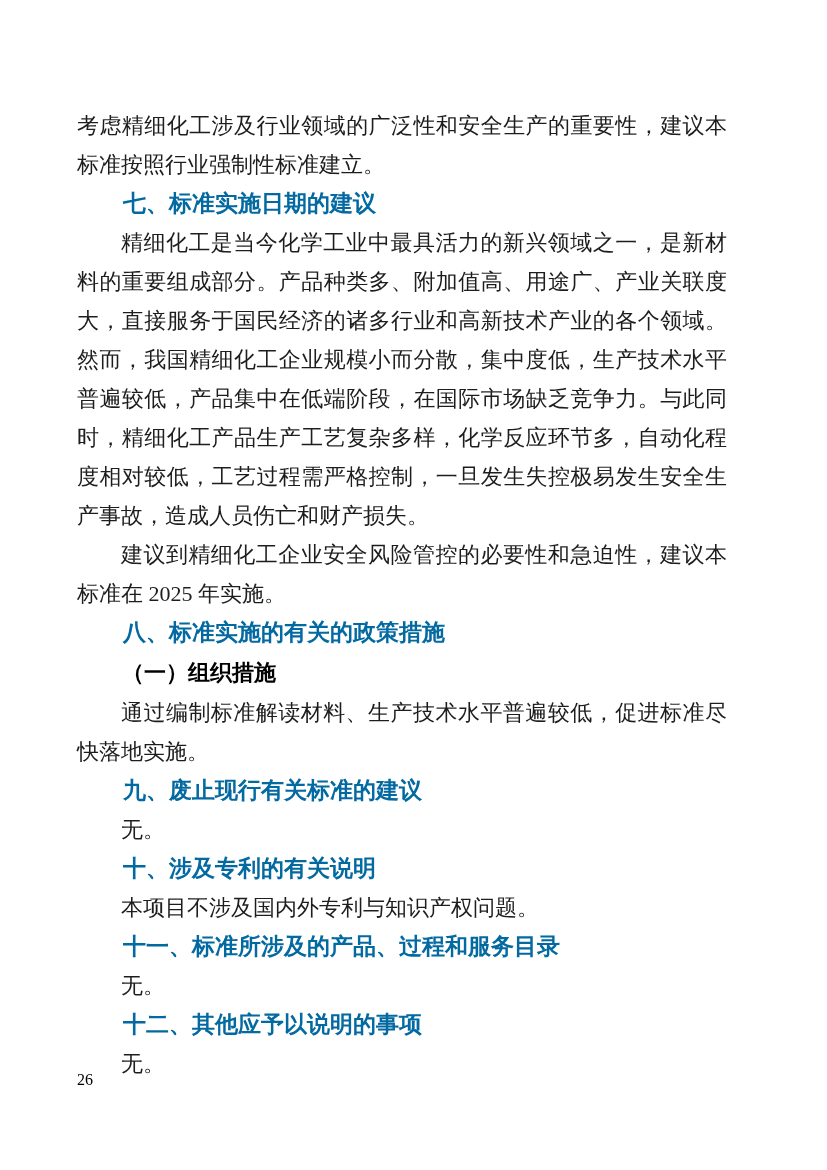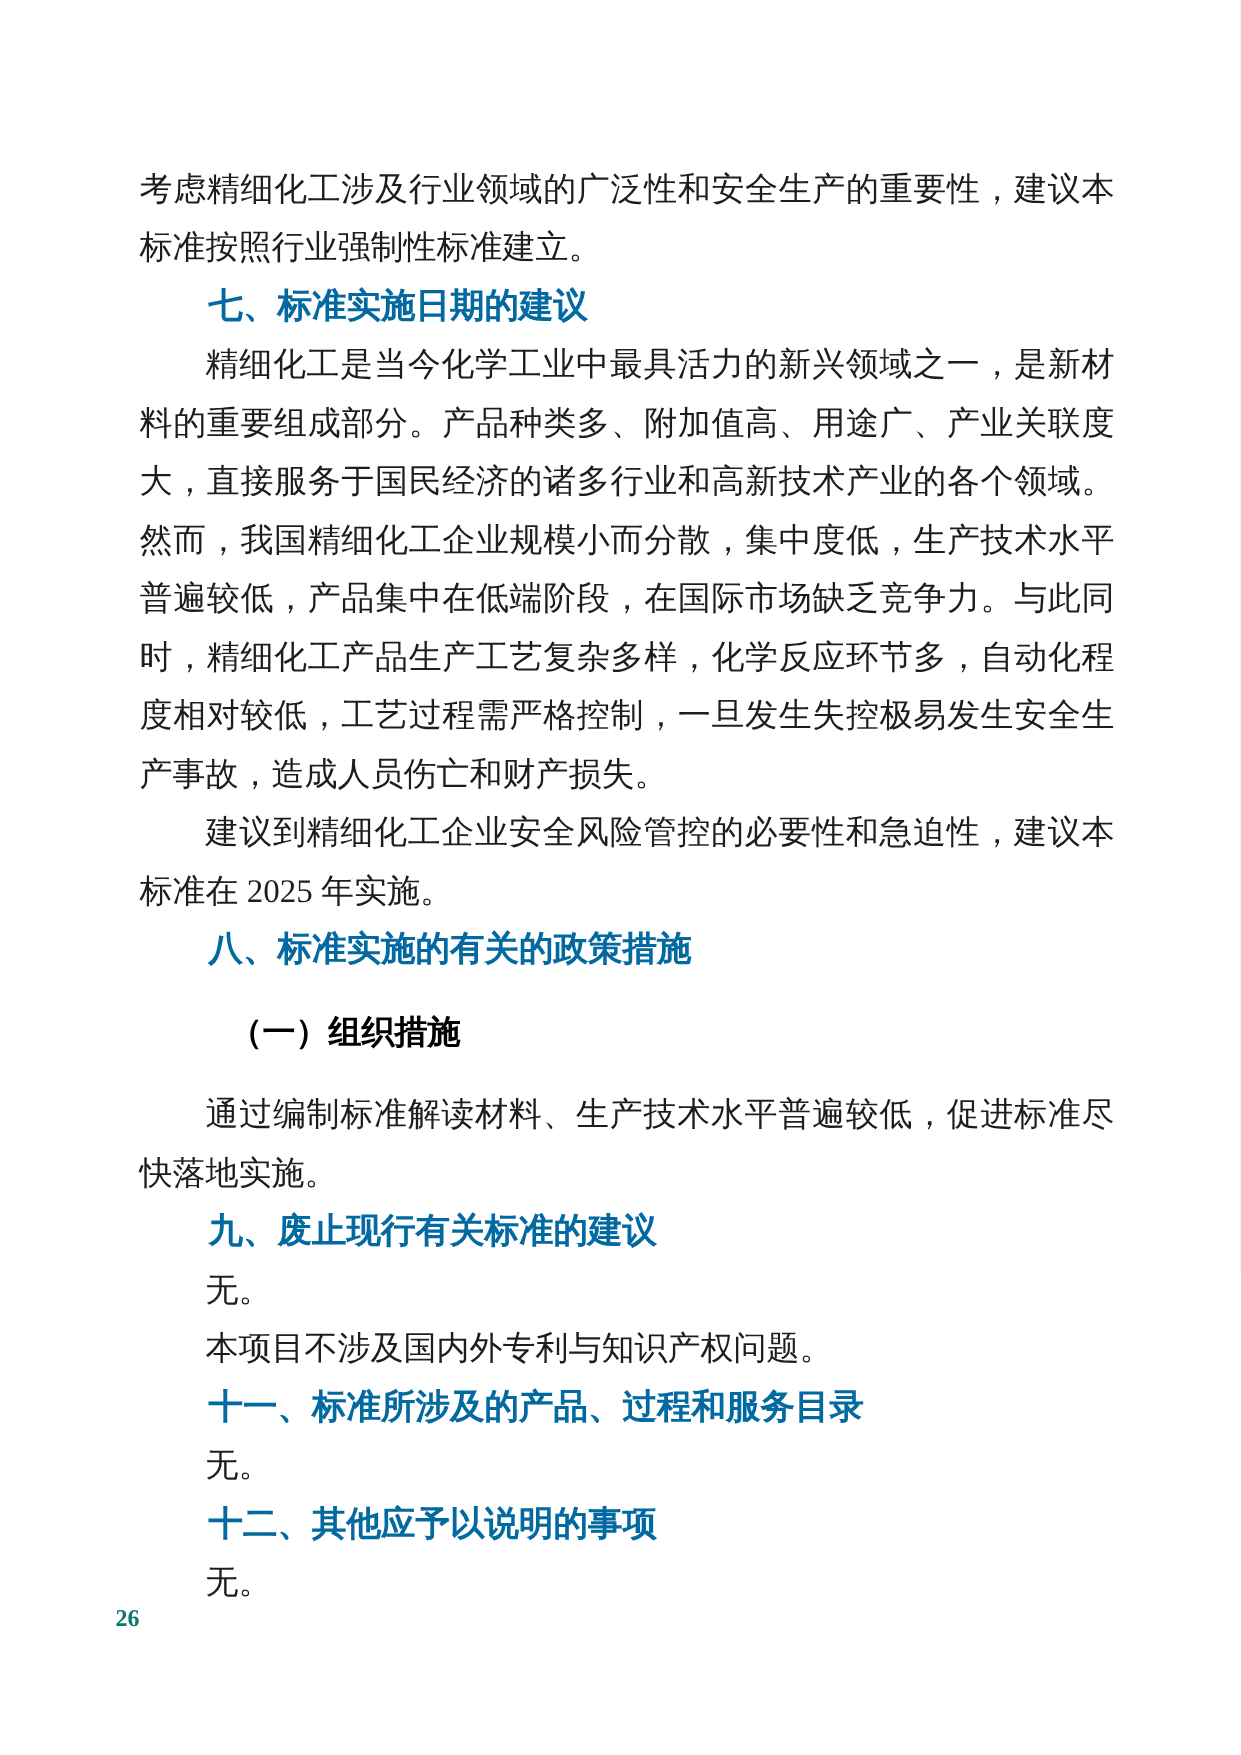--- a/index.html
+++ b/index.html
@@ -8,21 +8,21 @@
     width: 827px;
     height: 1170px;
     margin: 0 auto;
     background: #ffffff;
     overflow: hidden;
     font-family: "Liberation Serif", "DejaVu Serif", serif;
     color: #1d1d1d;
   }
   .content {
     position: absolute;
-    left: 93px;
+    left: 77px;
     top: 106px;
     width: 650px;
   }
   .para {
     margin: 0;
     font-size: 22px;
     line-height: 39px;
     text-align: justify;
     text-justify: inter-character;
     text-indent: 2em;
@@ -32,37 +32,36 @@
   .heading {
     margin: 0;
     font-size: 23px;
     line-height: 39px;
     font-weight: 700;
     font-family: "Liberation Sans", "DejaVu Sans", sans-serif;
     text-indent: 2em;
     color: #0369a1;
   }
   .subheading {
-    margin: 16px;
+    margin: 1px;
     font-size: 22px;
     line-height: 39px;
     font-weight: 700;
     font-family: "Liberation Serif", "DejaVu Serif", serif;
     text-indent: 2em;
     color: #000000;
   }
   .page-number {
     position: absolute;
     left: 77px;
     top: 1070px;
     font-size: 16px;
     line-height: 20px;
     font-family: "Liberation Serif", "DejaVu Serif", serif;
-    color: #0f766e;
-    font-weight: bold;
+    color: #000000;
   }
 </style>
 </head>
 <body>
 
 <div class="page">
   <div class="content">
 
     <p class="para no-indent">考虑精细化工涉及行业领域的广泛性和安全生产的重要性，建议本标准按照行业强制性标准建立。</p>
 
@@ -75,20 +74,21 @@
     <h2 class="heading">八、标准实施的有关的政策措施</h2>
 
     <h3 class="subheading">（一）组织措施</h3>
 
     <p class="para">通过编制标准解读材料、生产技术水平普遍较低，促进标准尽快落地实施。</p>
 
     <h2 class="heading">九、废止现行有关标准的建议</h2>
 
     <p class="para">无。</p>
 
+    <h2 class="heading">十、涉及专利的有关说明</h2>
 
     <p class="para">本项目不涉及国内外专利与知识产权问题。</p>
 
     <h2 class="heading">十一、标准所涉及的产品、过程和服务目录</h2>
 
     <p class="para">无。</p>
 
     <h2 class="heading">十二、其他应予以说明的事项</h2>
 
     <p class="para">无。</p>

